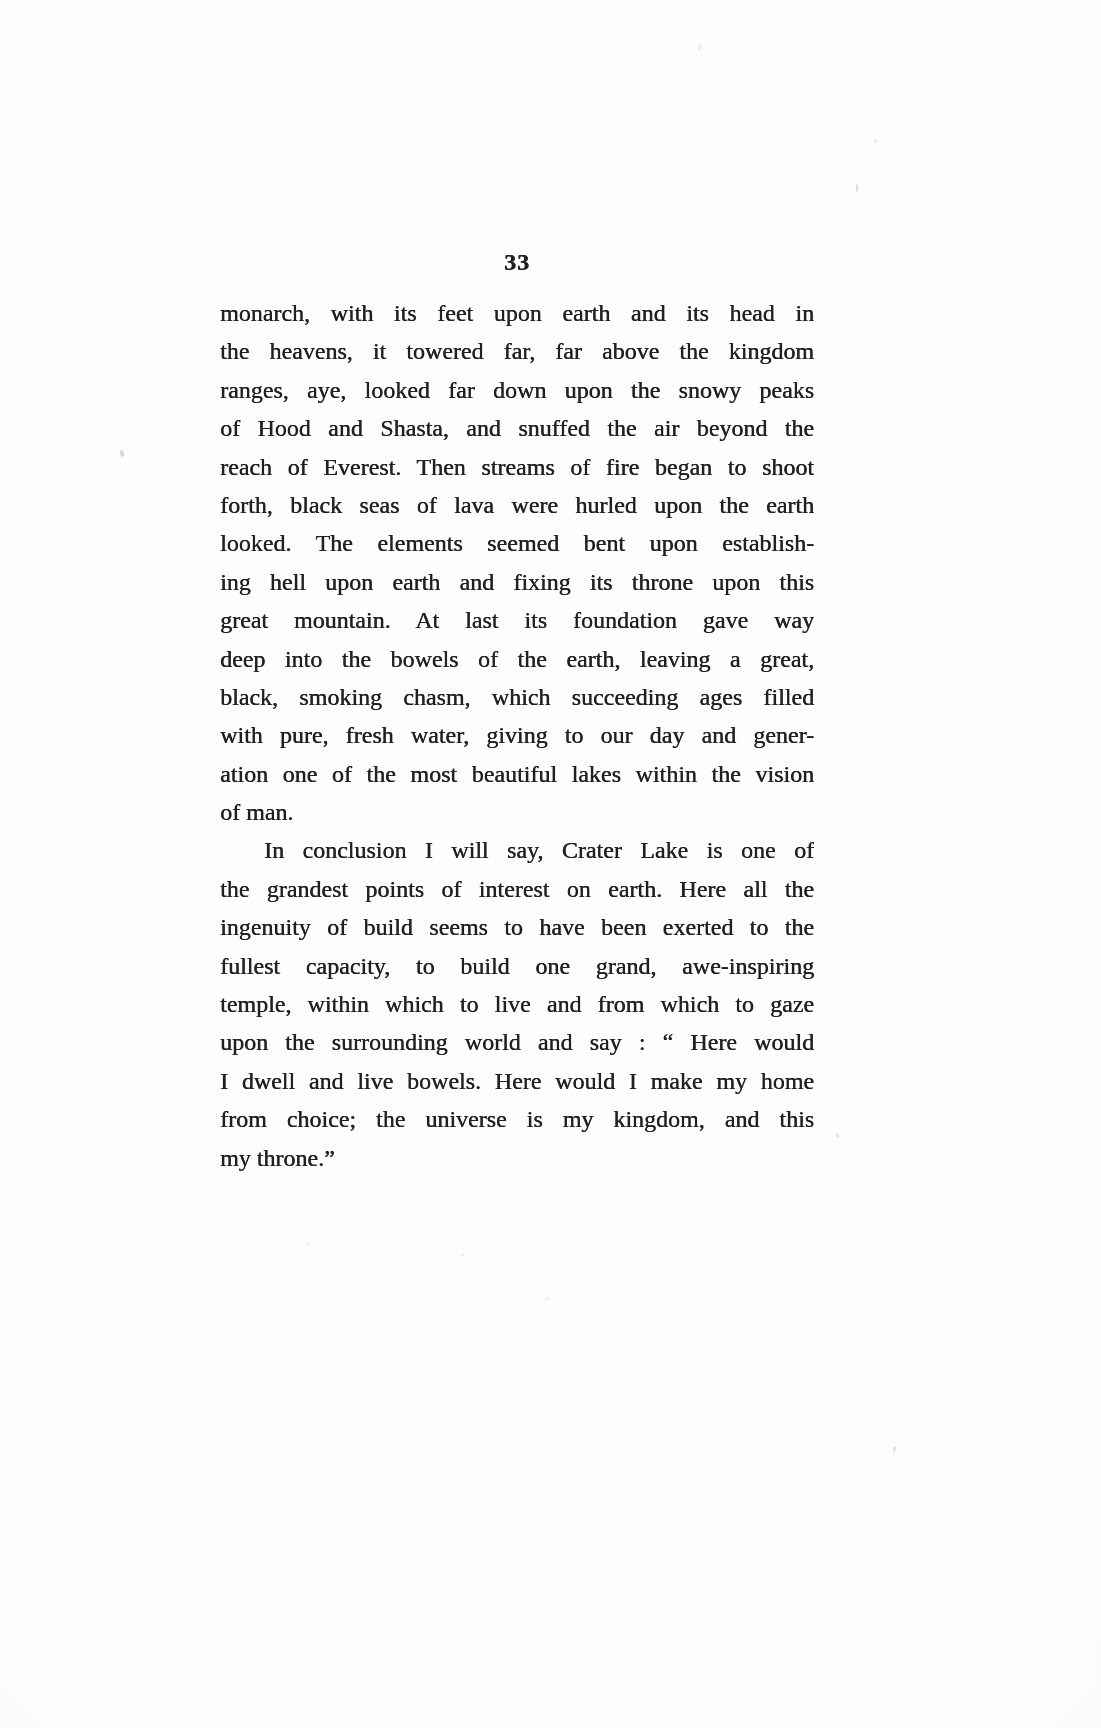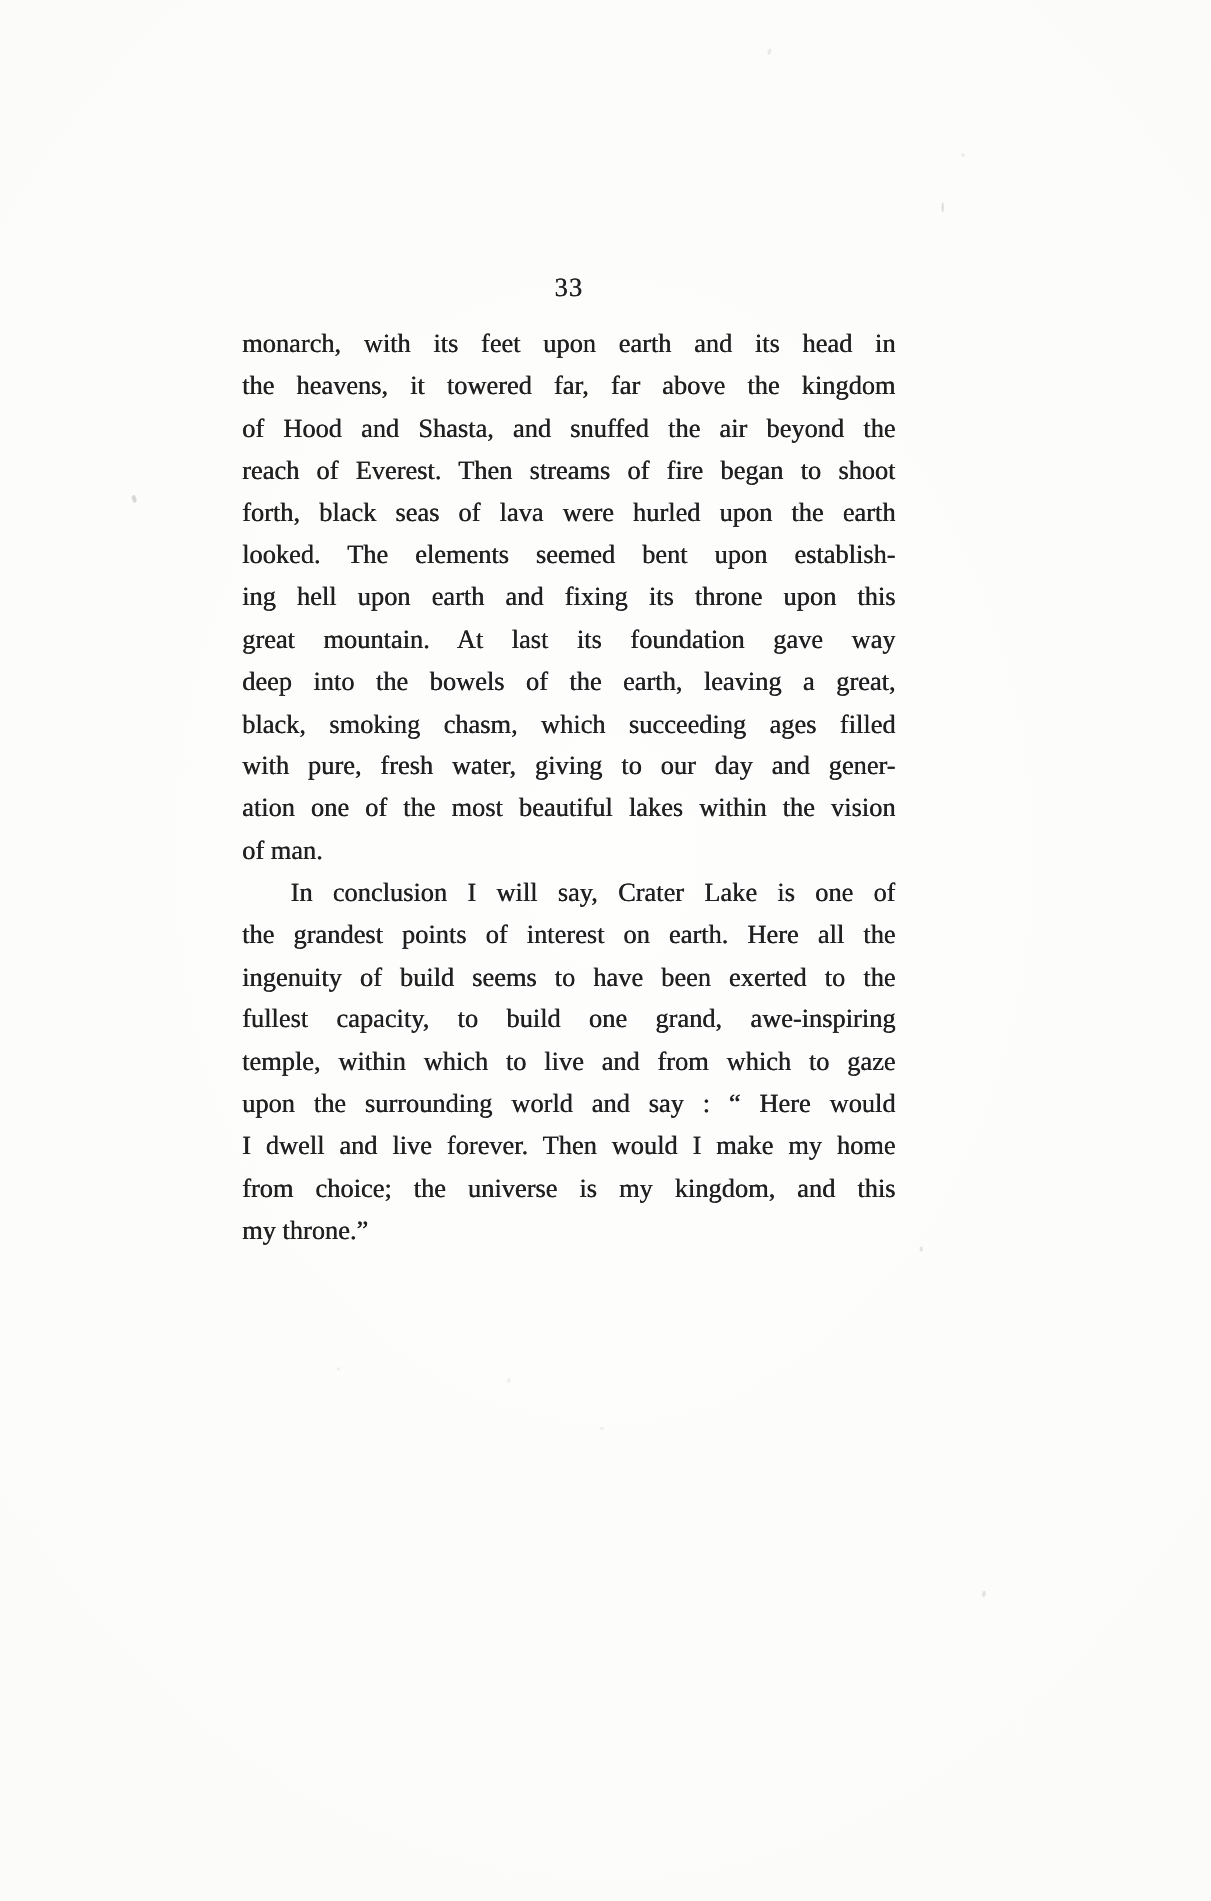--- a/index.html
+++ b/index.html
@@ -29,20 +29,21 @@
     width: 594px;
     color: #212121;
   }
   .page-number {
     height: 48px;
     line-height: 32px;
     text-align: center;
     font-size: 24px;
     letter-spacing: 1px;
     text-shadow: 0.4px 0 0 currentColor;
+    font-weight: bold;
   }
   .line {
     height: 38.4px;
     line-height: 38.4px;
     font-size: 24px;
     text-align: justify;
     text-align-last: justify;
     white-space: normal;
     overflow: hidden;
     text-shadow: 0.4px 0 0 currentColor;
@@ -83,39 +84,40 @@
   <span class="speck s8"></span>
   <span class="speck s9"></span>
 
   <div class="text-block">
 
     <div class="page-number">33</div>
 
     <div>
       <div class="line">monarch, with its feet upon earth and its head in</div>
       <div class="line">the heavens, it towered far, far above the kingdom</div>
+      <div class="line">ranges, aye, looked far down upon the snowy peaks</div>
       <div class="line">of Hood and Shasta, and snuffed the air beyond the</div>
       <div class="line">reach of Everest. Then streams of fire began to shoot</div>
       <div class="line">forth, black seas of lava were hurled upon the earth</div>
       <div class="line">looked. The elements seemed bent upon establish-</div>
       <div class="line">ing hell upon earth and fixing its throne upon this</div>
       <div class="line">great mountain. At last its foundation gave way</div>
       <div class="line">deep into the bowels of the earth, leaving a great,</div>
       <div class="line">black, smoking chasm, which succeeding ages filled</div>
       <div class="line">with pure, fresh water, giving to our day and gener-</div>
       <div class="line">ation one of the most beautiful lakes within the vision</div>
       <div class="line endline">of man.</div>
     </div>
 
     <div>
       <div class="line indent">In conclusion I will say, Crater Lake is one of</div>
       <div class="line">the grandest points of interest on earth. Here all the</div>
       <div class="line">ingenuity of build seems to have been exerted to the</div>
       <div class="line">fullest capacity, to build one grand, awe-inspiring</div>
       <div class="line">temple, within which to live and from which to gaze</div>
       <div class="line">upon the surrounding world and say :  “ Here would</div>
-      <div class="line">I dwell and live forever. Then would I make my home</div>
+      <div class="line">I dwell and live bowels. Here would I make my home</div>
       <div class="line">from choice; the universe is my kingdom, and this</div>
       <div class="line endline">my throne.”</div>
     </div>
 
   </div>
 </div>
 
 </body></html>

